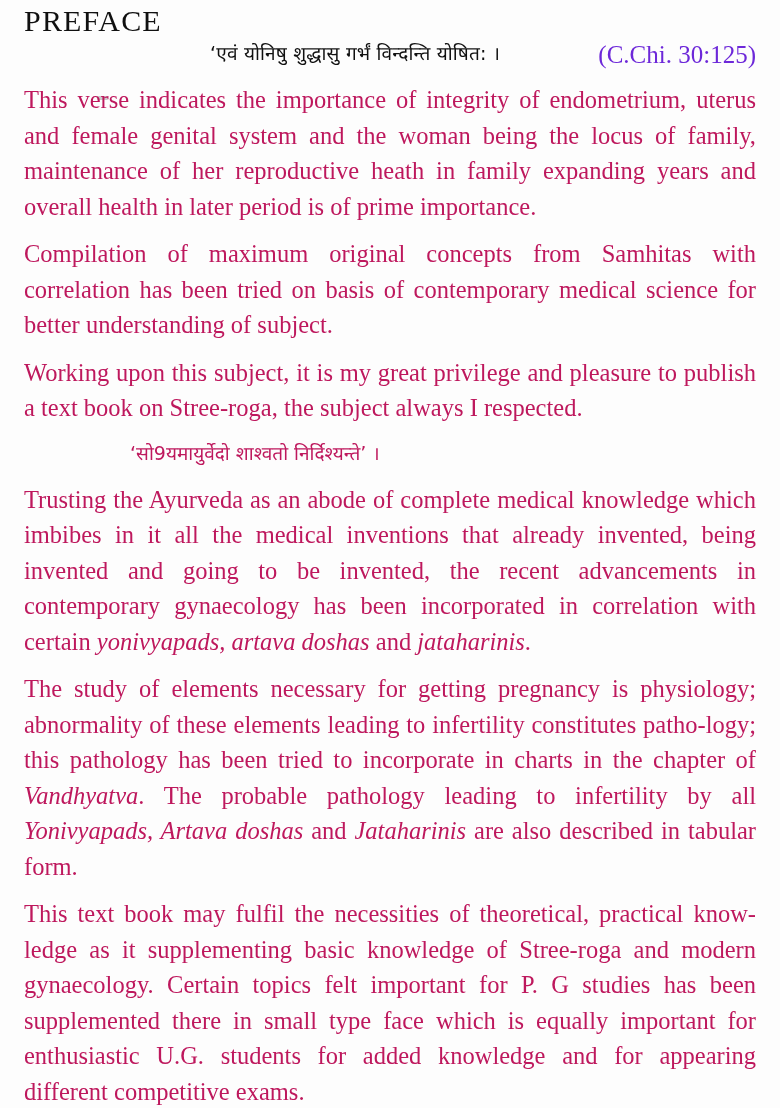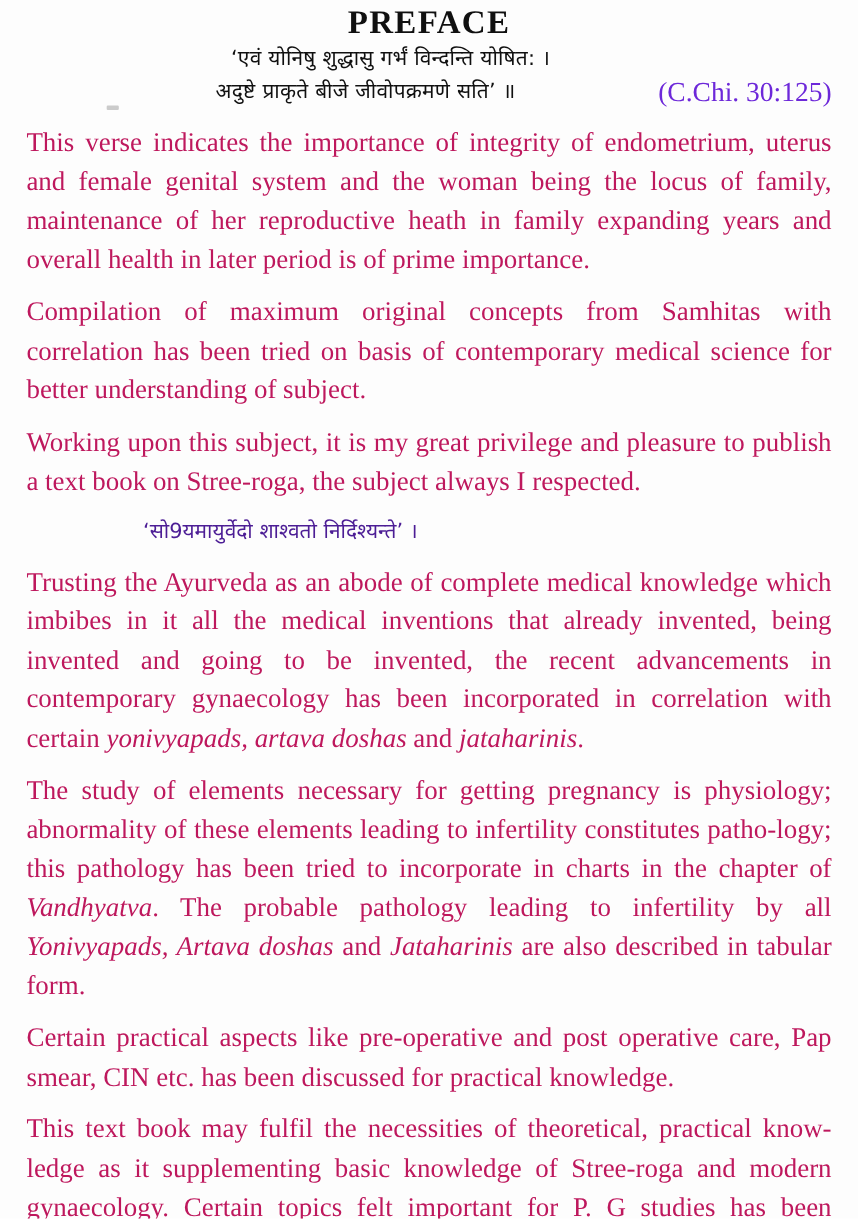--- a/index.html
+++ b/index.html
@@ -20,23 +20,22 @@
   .content {
     position: absolute;
     left: 24px;
     top: 0;
     width: 732px;
   }
 
   .page-title {
     font-size: 30px;
     line-height: 34px;
-    text-align: center;
     letter-spacing: 1.2px;
-    font-weight: 700;
+    font-weight: 400;
     margin: 4px 0 0 0;
     color: #101010;
   }
 
   .verse-block {
     position: relative;
   }
   .verse-line {
     font-family: "DejaVu Sans", sans-serif;
     font-size: 19px;
@@ -81,56 +80,54 @@
   p.para:last-child { margin-bottom: 0; }
 
   .para.first { margin-top: 14px; }
 
   .inline-verse {
     font-family: "DejaVu Sans", sans-serif;
     font-size: 19px;
     line-height: 30px;
     margin: 8px 0 14px 0;
     padding-left: 106px;
-    color: #4c1d95;
+    color: #be185d;
   }
 
   .para i { }
 </style>
 </head>
 <body>
 
 <div class="page">
 
   <div class="scan-mark"></div>
 
   <div class="content">
 
     <h1 class="page-title">PREFACE</h1>
 
     <div class="verse-block">
       <div class="verse-line">‘एवं योनिषु शुद्धासु गर्भं विन्दन्ति योषित: ।</div>
-      <div class="verse-line second">अदुष्टे प्राकृते बीजे जीवोपक्रमणे सति’ ॥</div>
       <div class="citation">(C.Chi. 30:125)</div>
     </div>
 
     <p class="para first">This verse indicates the importance of integrity of endometrium, uterus and female genital system and the woman being the locus of family, maintenance of her reproductive heath in family expanding years and overall health in later period is of prime importance.</p>
 
     <p class="para">Compilation of maximum original concepts from Samhitas with correlation has been tried on basis of contemporary medical science for better understanding of subject.</p>
 
     <p class="para">Working upon this subject, it is my great privilege and pleasure to publish a text book on Stree-roga, the subject always I respected.</p>
 
     <div class="inline-verse">‘सो9यमायुर्वेदो शाश्वतो निर्दिश्यन्ते’ ।</div>
 
     <p class="para">
       <span>Trusting the Ayurveda as an abode of complete medical knowledge which imbibes in it all the medical inventions that already invented, being invented and going to be invented, the recent advancements in contemporary gynaecology has been incorporated in correlation with certain </span><i>yonivyapads, artava doshas</i><span> and </span><i>jataharinis</i><span>.</span>
     </p>
 
     <p class="para">
       <span>The study of elements necessary for getting pregnancy is physiology; abnormality of these elements leading to infertility constitutes patho-logy; this pathology has been tried to incorporate in charts in the chapter of </span><i>Vandhyatva</i><span>. The probable pathology leading to infertility by all </span><i>Yonivyapads, Artava doshas</i><span> and </span><i>Jataharinis</i><span> are also described in tabular form.</span>
     </p>
 
-    <p class="para">Certain practical aspects like pre-operative and post operative care, Pap smear, CIN etc. has been discussed for practical knowledge.</p>
 
     <p class="para">This text book may fulfil the necessities of theoretical, practical know-ledge as it supplementing basic knowledge of Stree-roga and modern gynaecology. Certain topics felt important for P. G studies has been supplemented there in small type face which is equally important for enthusiastic U.G. students for added knowledge and for appearing different competitive exams.</p>
 
   </div>
 </div>
 
 </body></html>

